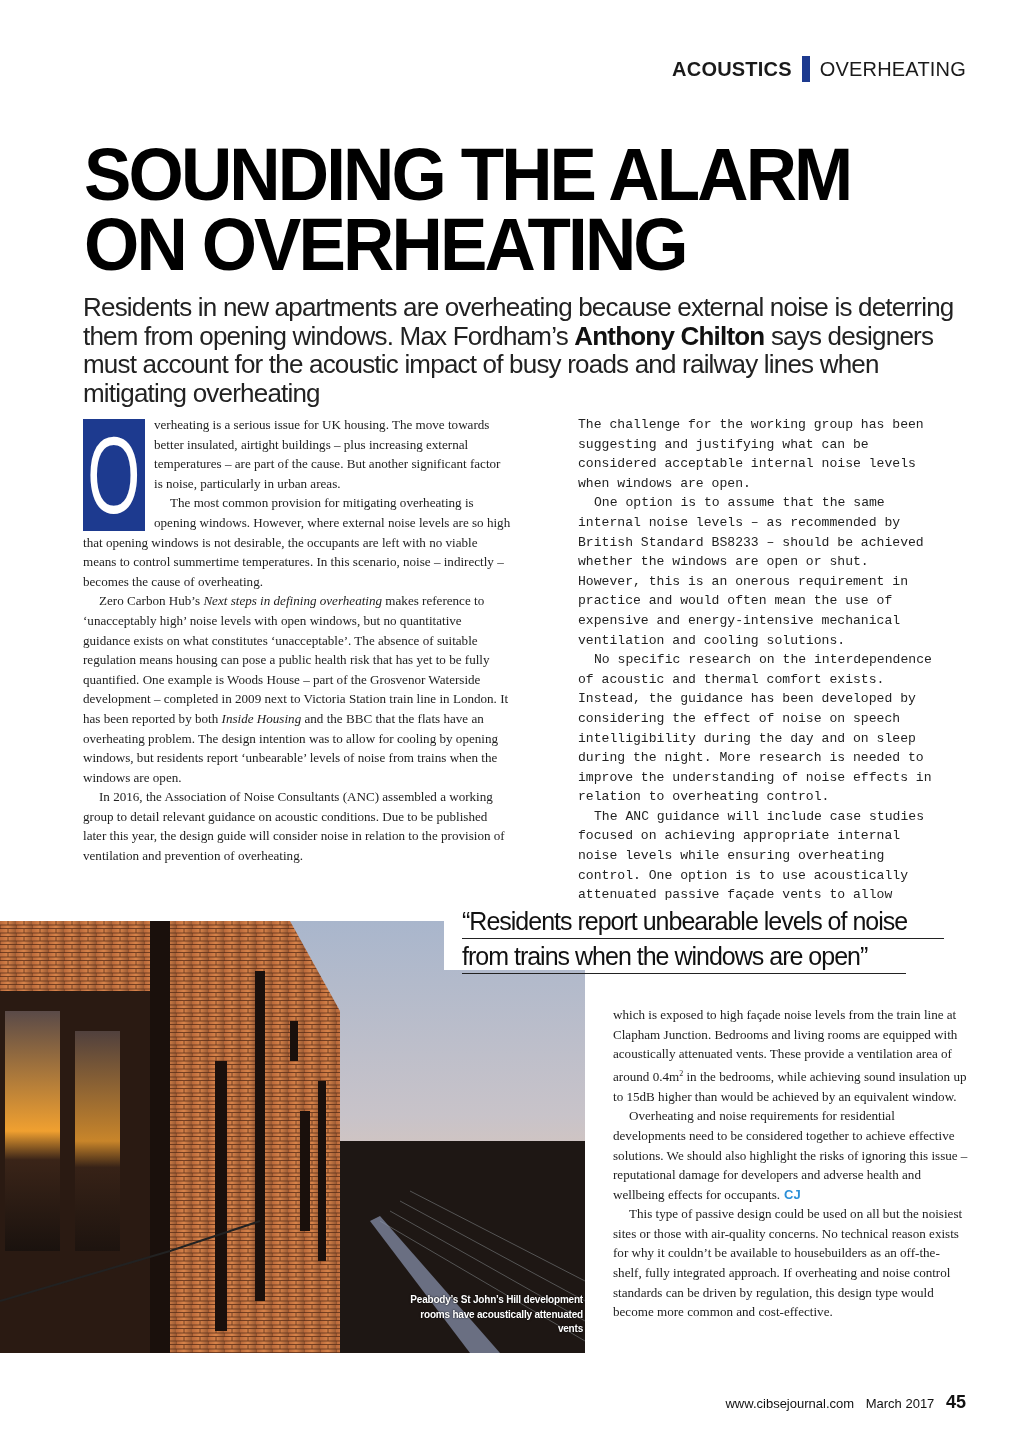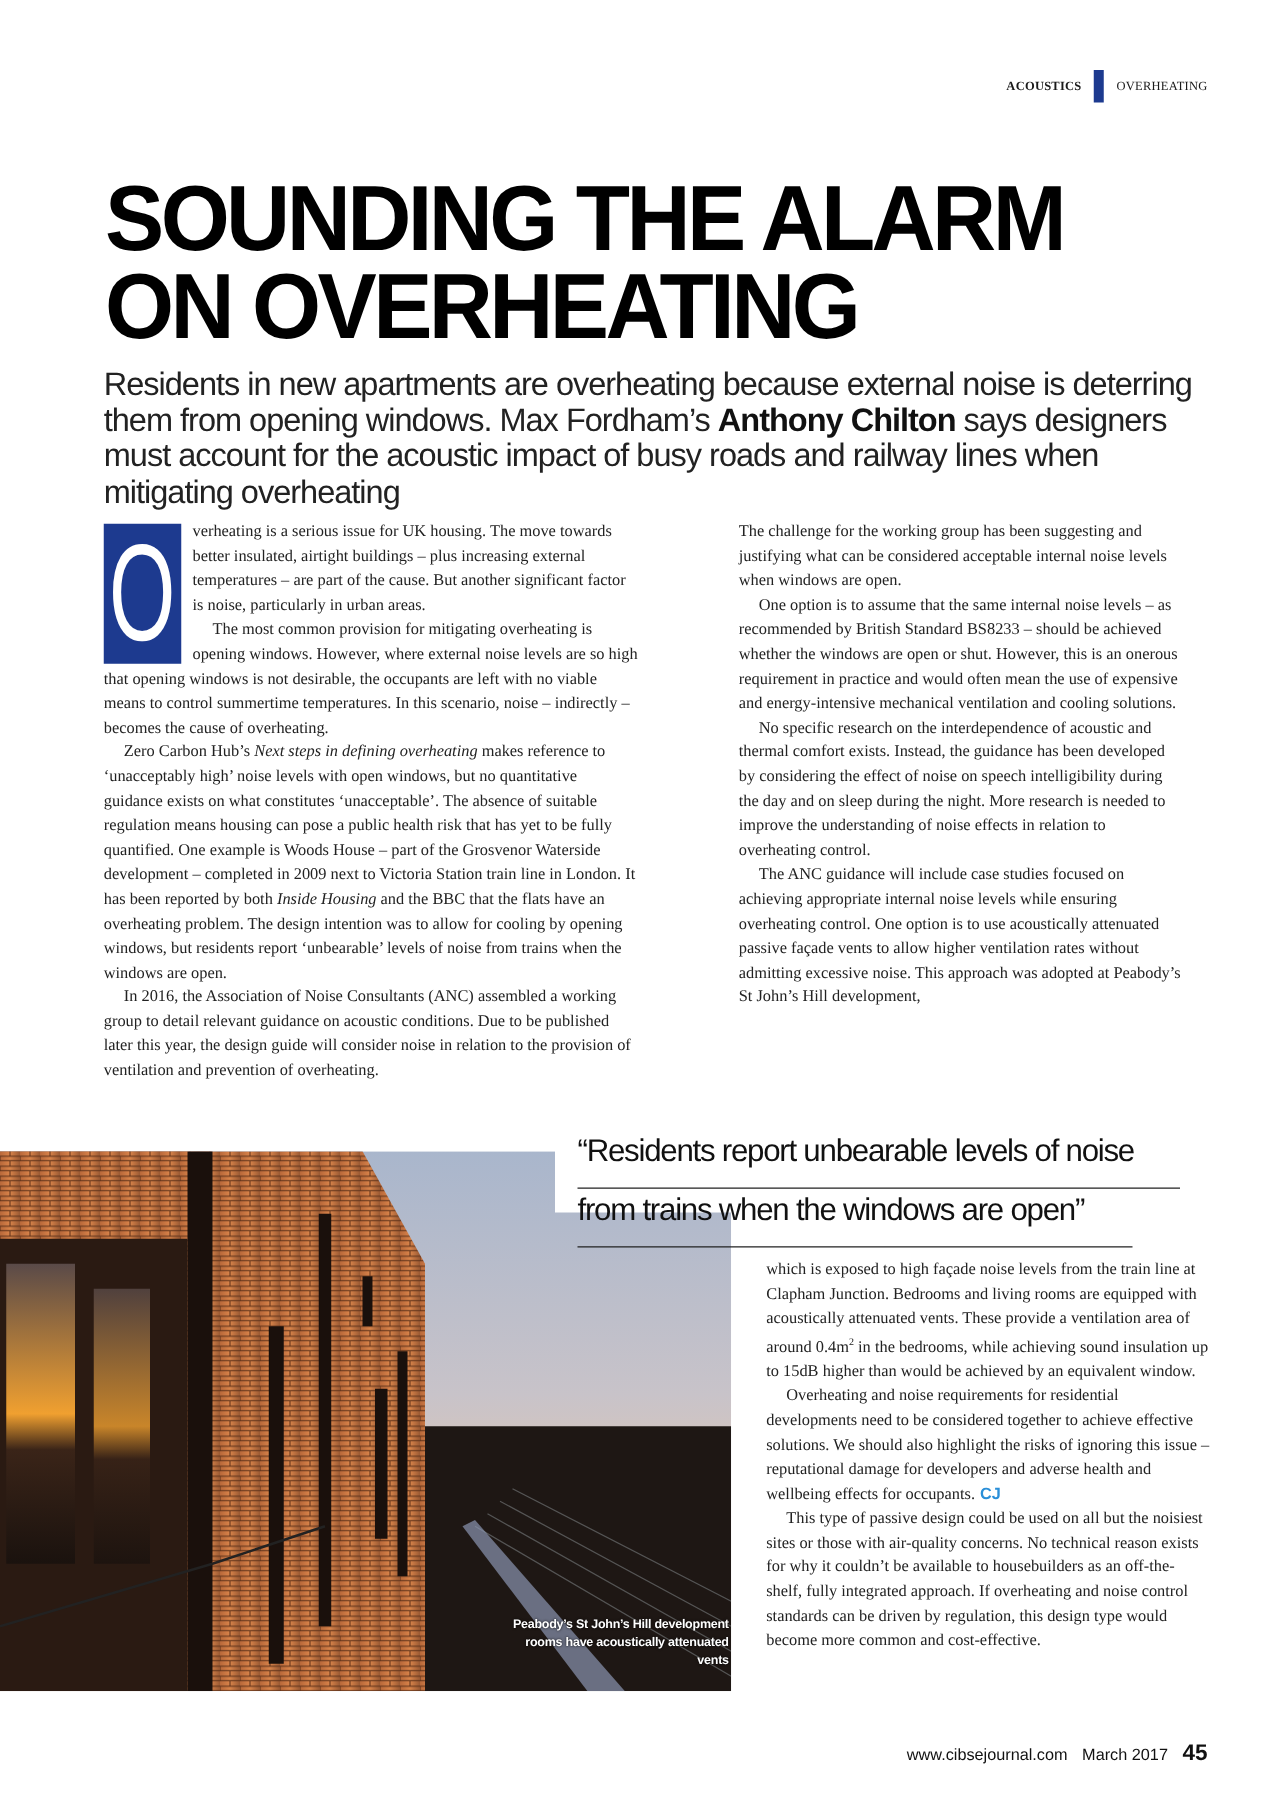--- a/index.html
+++ b/index.html
@@ -1,36 +1,36 @@
 <!DOCTYPE html>
 <html><head>
 <meta charset="utf-8">
 <style>
   html, body { margin:0; padding:0; }
   body { width:1024px; height:1448px; background:#ffffff; position:relative; overflow:hidden; color:#1a1a1a; }
-  #section-header { position:absolute; top:56px; right:58px; display:flex; align-items:center; font-family:Liberation Serif, serif; font-size:10px; }
+  #section-header { position:absolute; top:56px; right:58px; display:flex; align-items:center; font-family:Liberation Sans, sans-serif; font-size:20px; }
   #section-header .sec { font-weight:bold; letter-spacing:0.2px; }
   #section-header .bar { display:inline-block; width:8px; height:26px; background:#1d3a8f; margin:0 10px; }
   #section-header .sub { letter-spacing:0.2px;text-align:right; }
   #headline { position:absolute; left:84px; top:140px; width:900px; margin:0; font-family:"Liberation Sans", sans-serif; font-weight:900; font-size:74px; line-height:70px; letter-spacing:-3px; color:#000; transform:scaleX(0.96); transform-origin:left top; }
   #standfirst { position:absolute; left:83px; top:293px; width:900px; margin:0; font-family:"Liberation Sans", sans-serif; font-size:26px; line-height:28.5px; letter-spacing:-0.8px; color:#222; }
   #standfirst b { font-weight:bold; color:#111; }
   .col { position:absolute; font-family:"Liberation Serif", serif; font-size:13.1px; line-height:19.6px; color:#222; text-align:left; }
   .col p { margin:0; text-indent:16px; }
   .col p.first { text-indent:0; }
   #col-left { left:83px; top:415px; width:428px; }
-  #col-right-top { left:591px; top:415px; width:355px; }
+  #col-right-top { left:578px; top:415px; width:355px;font-family:Liberation Mono, monospace; }
   #col-right-bottom { left:613px; top:1005px; width:355px; }
   #dropcap { float:left; width:62px; height:112px; background:#1d3a8f; color:#fff; margin:4px 9px 0 0; display:flex; align-items:center; justify-content:center; font-family:"Liberation Sans", sans-serif; font-size:110px; line-height:1; font-weight:normal; transform-origin:center; }
   #dropcap span { display:inline-block; transform:scaleX(0.62); }
   #photo { position:absolute; left:0; top:921px; width:585px; height:432px; overflow:hidden; }
   #photo svg { display:block; }
   #quote-box { position:absolute; left:444px; top:900px; width:520px; height:70px; background:#fff; }
   #pull-quote { position:absolute; left:462px; top:906px; width:490px; font-family:"Liberation Sans", sans-serif; font-size:25px; letter-spacing:-1px; color:#111; }
-  #pull-quote .ql { display:inline-block; border-bottom:1.5px solid #222; padding-bottom:14px; line-height:30px; }
+  #pull-quote .ql { display:inline-block; border-bottom:1.5px solid #222; padding-bottom:2px; line-height:30px; }
   #pull-quote .ql.l1 { width:482px; }
   #pull-quote .ql.l2 { width:444px; margin-top:2px; }
   #caption { position:absolute; right:441px; top:1293px; text-align:right; font-family:"Liberation Sans", sans-serif; font-weight:bold; font-size:10px; line-height:14.5px; color:#fff; text-shadow:0 0 2px #000; width:180px; letter-spacing:-0.2px; }
   #cj-mark { font-family:"Liberation Sans", sans-serif; font-weight:bold; color:#2a8fd8; font-size:13px; margin-left:4px; }
   #footer { position:absolute; right:58px; top:1392px; font-family:"Liberation Sans", sans-serif; font-size:13px; color:#111; }
   #footer .url { margin-right:8px; }
   #footer .date { margin-right:8px; }
   #footer .page { font-weight:bold; font-size:18px; }
 </style>
 </head>

